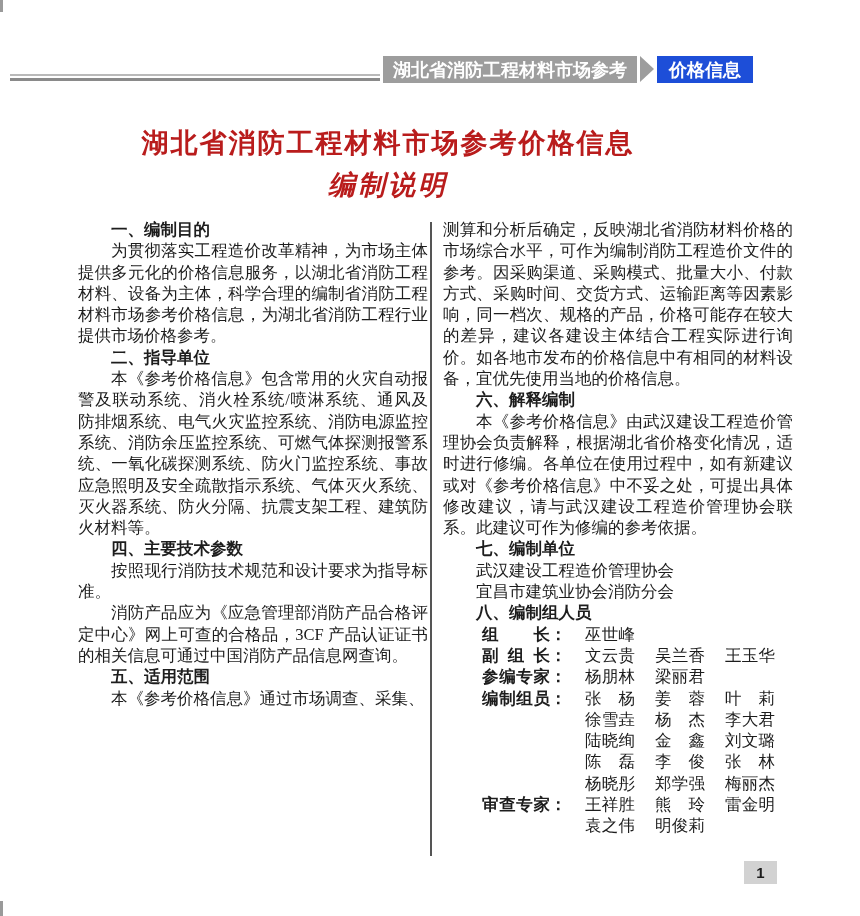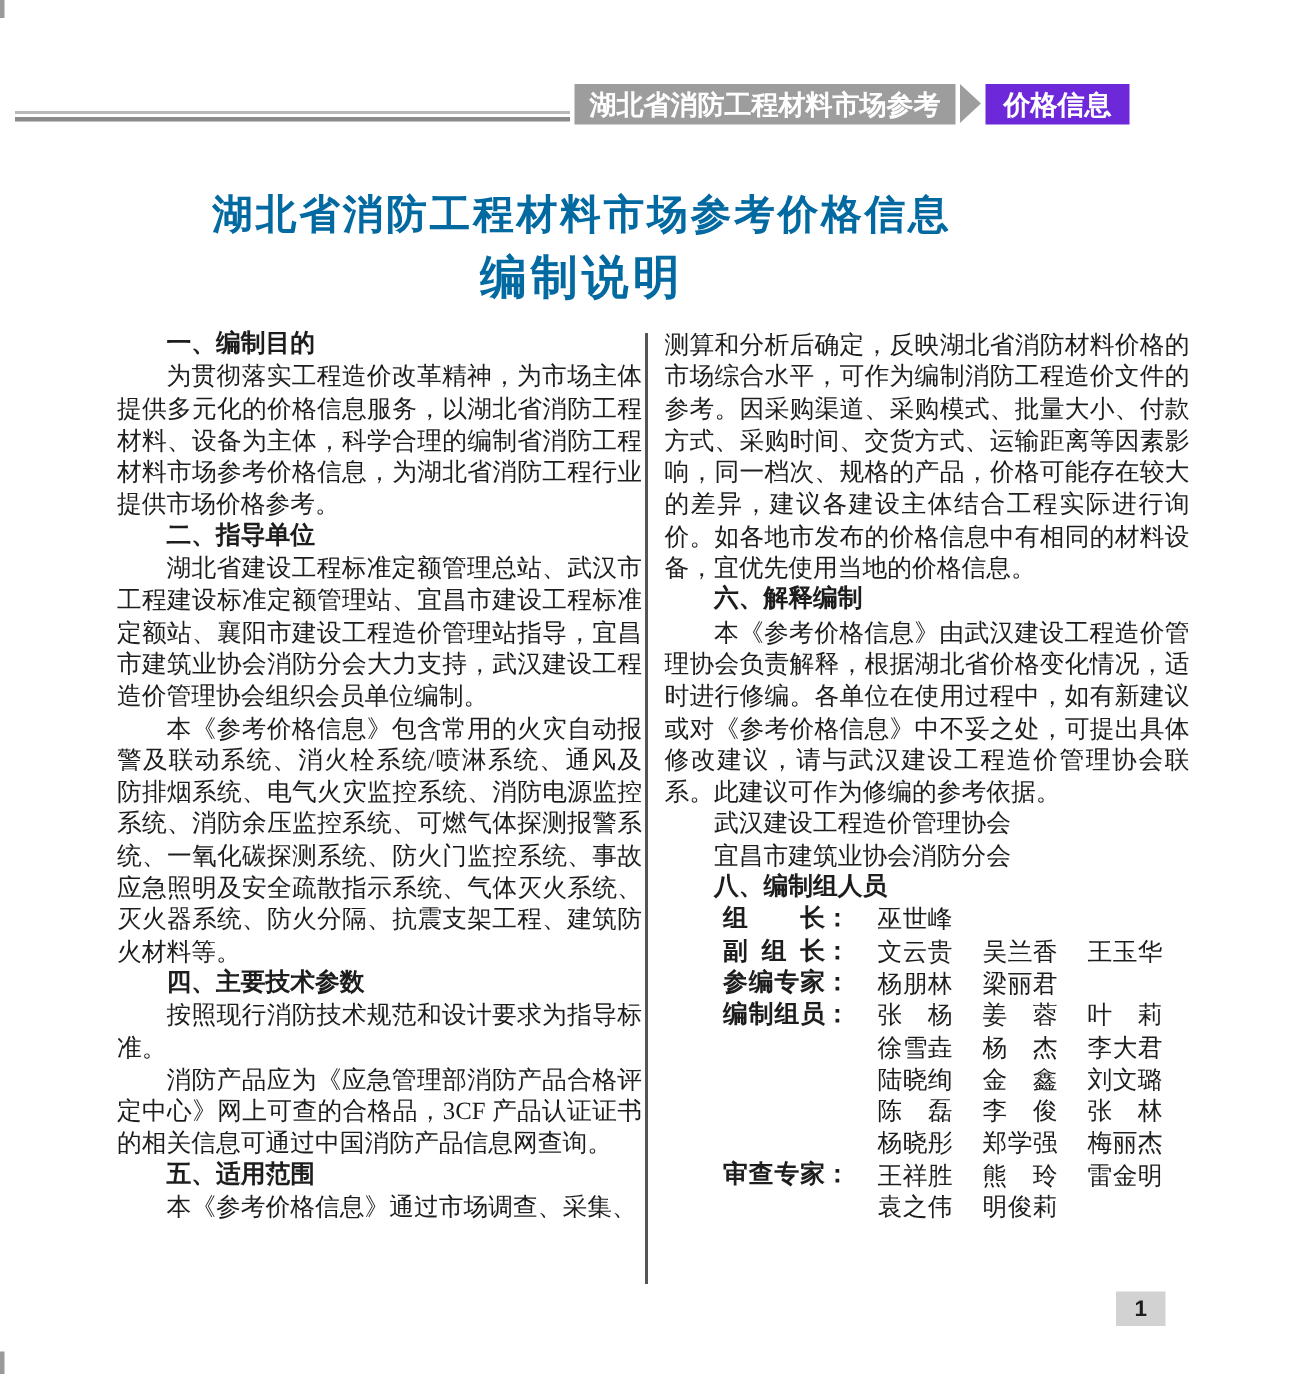--- a/index.html
+++ b/index.html
@@ -24,35 +24,35 @@
     border-bottom:3px solid #8a8a8a;
   }
   .breadcrumb-bar{
     position:absolute;left:383px;top:56px;height:27px;
     display:flex;align-items:stretch;
     font-family:"Liberation Sans", sans-serif;
     font-weight:bold;font-size:18px;color:#ffffff;
   }
   .crumb{display:flex;align-items:center;white-space:nowrap;}
   .crumb.primary{background:#9d9d9d;padding:0 10px;}
-  .crumb.secondary{background:#6d28d9;padding:0 12px;margin-left:3px;}
+  .crumb.secondary{background:#1d4ed8;padding:0 12px;margin-left:3px;}
   .chevron{
     width:0;height:0;margin-left:3px;
     border-top:13.5px solid transparent;
     border-bottom:13.5px solid transparent;
     border-left:14px solid #9d9d9d;
   }
 
   
   .title-block{
     position:absolute;left:0;top:127px;width:776px;
-    text-align:center;font-weight:bold;color:#0369a1;
+    text-align:center;font-weight:bold;color:#b91c1c;
   }
   .title-line1{font-size:27px;letter-spacing:2px;line-height:32px;}
-  .title-line2{font-size:31px;letter-spacing:3px;line-height:32px;margin-top:10px;}
+  .title-line2{font-size:27px;letter-spacing:3px;line-height:32px;margin-top:10px;font-style:italic;}
 
   
   .columns{
     position:absolute;left:78px;top:219px;
     display:flex;align-items:stretch;
     height:645px;overflow:hidden;
   }
   .col{
     width:350px;
     font-size:16.5px;line-height:21.3px;
@@ -113,34 +113,34 @@
   <div class="title-block">
     <div class="title-line1">湖北省消防工程材料市场参考价格信息</div>
     <div class="title-line2">编制说明</div>
   </div>
 
   <div class="columns">
     <div class="col">
         <p class="blk-h">一、编制目的</p>
         <p class="blk-p">为贯彻落实工程造价改革精神，为市场主体提供多元化的价格信息服务，以湖北省消防工程材料、设备为主体，科学合理的编制省消防工程材料市场参考价格信息，为湖北省消防工程行业提供市场价格参考。</p>
         <p class="blk-h">二、指导单位</p>
-        <p class="blk-p">湖北省建设工程标准定额管理总站、武汉市工程建设标准定额管理站、宜昌市建设工程标准定额站、襄阳市建设工程造价管理站指导，宜昌市建筑业协会消防分会大力支持，武汉建设工程造价管理协会组织会员单位编制。</p>
         <p class="blk-p">本《参考价格信息》包含常用的火灾自动报警及联动系统、消火栓系统/喷淋系统、通风及防排烟系统、电气火灾监控系统、消防电源监控系统、消防余压监控系统、可燃气体探测报警系统、一氧化碳探测系统、防火门监控系统、事故应急照明及安全疏散指示系统、气体灭火系统、灭火器系统、防火分隔、抗震支架工程、建筑防火材料等。</p>
         <p class="blk-h">四、主要技术参数</p>
         <p class="blk-p">按照现行消防技术规范和设计要求为指导标准。</p>
         <p class="blk-p">消防产品应为《应急管理部消防产品合格评定中心》网上可查的合格品，3CF 产品认证证书的相关信息可通过中国消防产品信息网查询。</p>
         <p class="blk-h">五、适用范围</p>
         <p class="blk-p">本《参考价格信息》通过市场调查、采集、</p>
       </div>
     <div class="divider"></div>
     <div class="col">
       <div>
           <p class="blk-pc">测算和分析后确定，反映湖北省消防材料价格的市场综合水平，可作为编制消防工程造价文件的参考。因采购渠道、采购模式、批量大小、付款方式、采购时间、交货方式、运输距离等因素影响，同一档次、规格的产品，价格可能存在较大的差异，建议各建设主体结合工程实际进行询价。如各地市发布的价格信息中有相同的材料设备，宜优先使用当地的价格信息。</p>
           <p class="blk-h">六、解释编制</p>
           <p class="blk-p">本《参考价格信息》由武汉建设工程造价管理协会负责解释，根据湖北省价格变化情况，适时进行修编。各单位在使用过程中，如有新建议或对《参考价格信息》中不妥之处，可提出具体修改建议，请与武汉建设工程造价管理协会联系。此建议可作为修编的参考依据。</p>
+          <p class="blk-h">七、编制单位</p>
           <p class="blk-pp">武汉建设工程造价管理协会</p>
           <p class="blk-pp">宜昌市建筑业协会消防分会</p>
           <p class="blk-h">八、编制组人员</p>
         </div>
       <div class="roster">
           <div class="roster-row">
             <span class="roster-label">组长</span>
             <span class="roster-colon">：</span>
             <span class="roster-name">巫世峰</span>
           </div>

